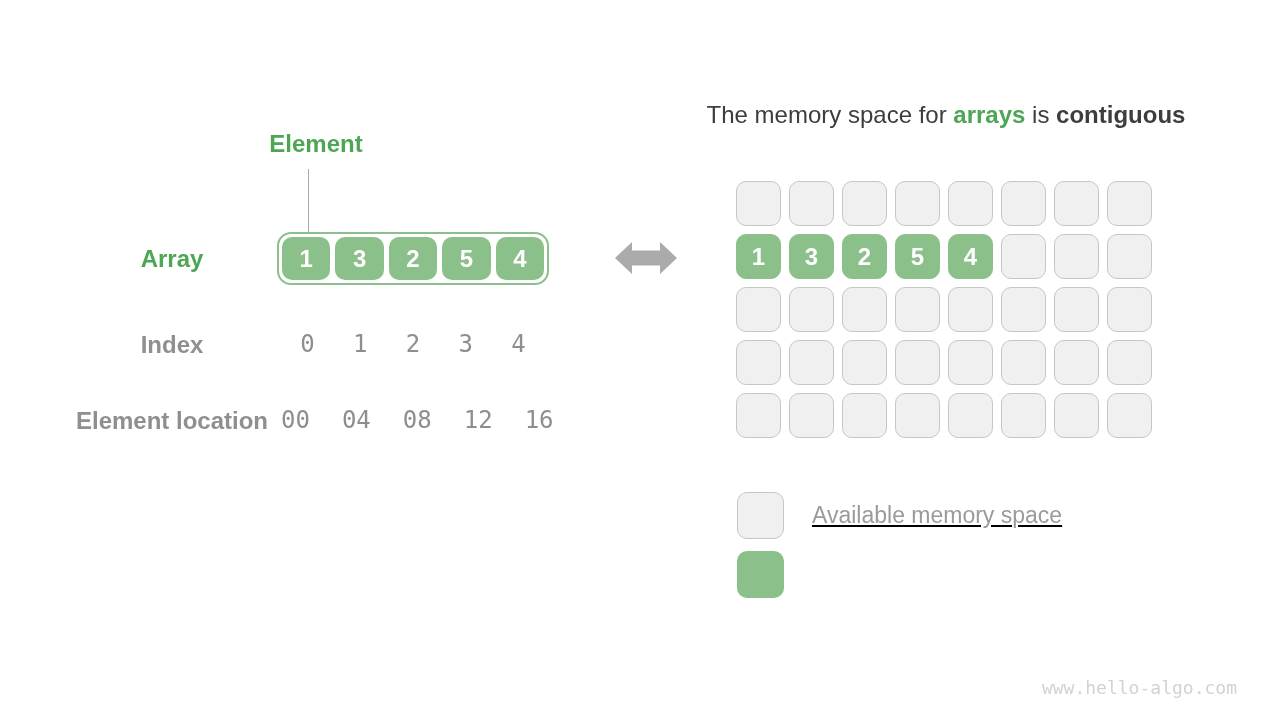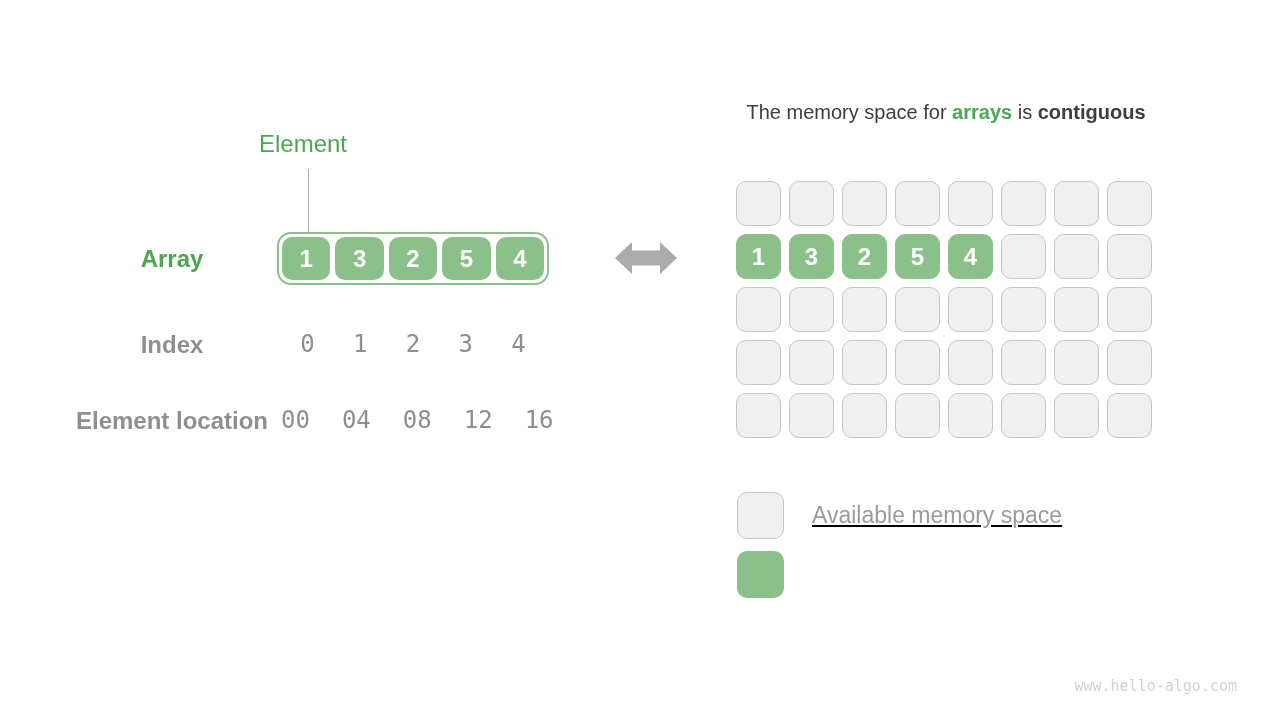--- a/index.html
+++ b/index.html
@@ -1,22 +1,22 @@
 <!DOCTYPE html>
 <html style="--green-fill: #8CC08A; --green-text: #4DA653; --gray-label: #8F8F8F; --gray-value: #8E8E8E; --gray-legend: #9B9B9B; --dark-text: #3D3D3D; --cell-fill: #F0F0F0; --cell-border: #C6C6C6; --arrow-gray: #ABABAB; --watermark: #D2D2D2;"><head>
 <meta charset="utf-8">
 <style>
   * { margin: 0; padding: 0; box-sizing: border-box; }
   html, body { width: 1280px; height: 720px; background: #ffffff; overflow: hidden; }
   body { position: relative; font-family: "Liberation Sans", sans-serif; }
 
   
   .element-label {
-    position: absolute; left: 303px; top: 130px; transform: translateX(-50%);
-    font-size: 24px; font-weight: 400; color: var(--green-text);
+    position: absolute; left: 316px; top: 130px; transform: translateX(-50%);
+    font-size: 24px; font-weight: 700; color: var(--green-text);
     white-space: nowrap;
   }
   .pointer-line {
     position: absolute; left: 308px; top: 169px; width: 1px; height: 63px;
     background: #aaaaaa;
   }
   .row-label {
     position: absolute; left: 172px; transform: translateX(-50%);
     font-size: 24px; font-weight: 700; white-space: nowrap;
   }
@@ -42,21 +42,21 @@
   .values-row span { flex: 1; text-align: center; }
   .index-row { top: 330px; }
   .memory-row { top: 406px; gap: 32px; }
 
   
   .double-arrow { position: absolute; left: 615px; top: 239px; }
 
   
   .title {
     position: absolute; left: 700px; top: 101px; width: 492px;
-    text-align: center; font-size: 20px; color: var(--dark-text); white-space: nowrap;
+    text-align: center; font-size: 24px; color: var(--dark-text); white-space: nowrap;
   }
   .title .hl { color: var(--green-text); font-weight: 700; }
   .title .em { font-weight: 700; }
 
   .memory-grid {
     position: absolute; left: 736px; top: 181px;
     display: grid; grid-template-columns: repeat(8, 45px); grid-auto-rows: 45px; gap: 8px;
   }
   .mem-cell {
     background: var(--cell-fill); border: 1.5px solid var(--cell-border);
@@ -74,21 +74,21 @@
   }
   .legend-row-1 { top: 492px; text-decoration: underline; }
   .legend-row-2 { top: 551px; }
   .legend-swatch { width: 47px; height: 47px; border-radius: 10px; flex: none; }
   .legend-swatch.available { background: var(--cell-fill); border: 1.5px solid var(--cell-border); }
   .legend-swatch.allocated { background: var(--green-fill); }
   .legend-text { font-size: 23px; color: var(--gray-legend); white-space: nowrap; }
 
   .watermark {
     position: absolute; right: 43px; top: 677px;
-    font-family: "DejaVu Sans Mono", monospace; font-size: 15px; color: var(--watermark);
+    font-family: "DejaVu Sans Mono", monospace; font-size: 18px; color: var(--watermark);
   }
 </style>
 </head>
 <body>
 
 <div class="element-label">Element</div>
 <div class="pointer-line"></div>
 
 <div class="row-label array-label">Array</div>
 

